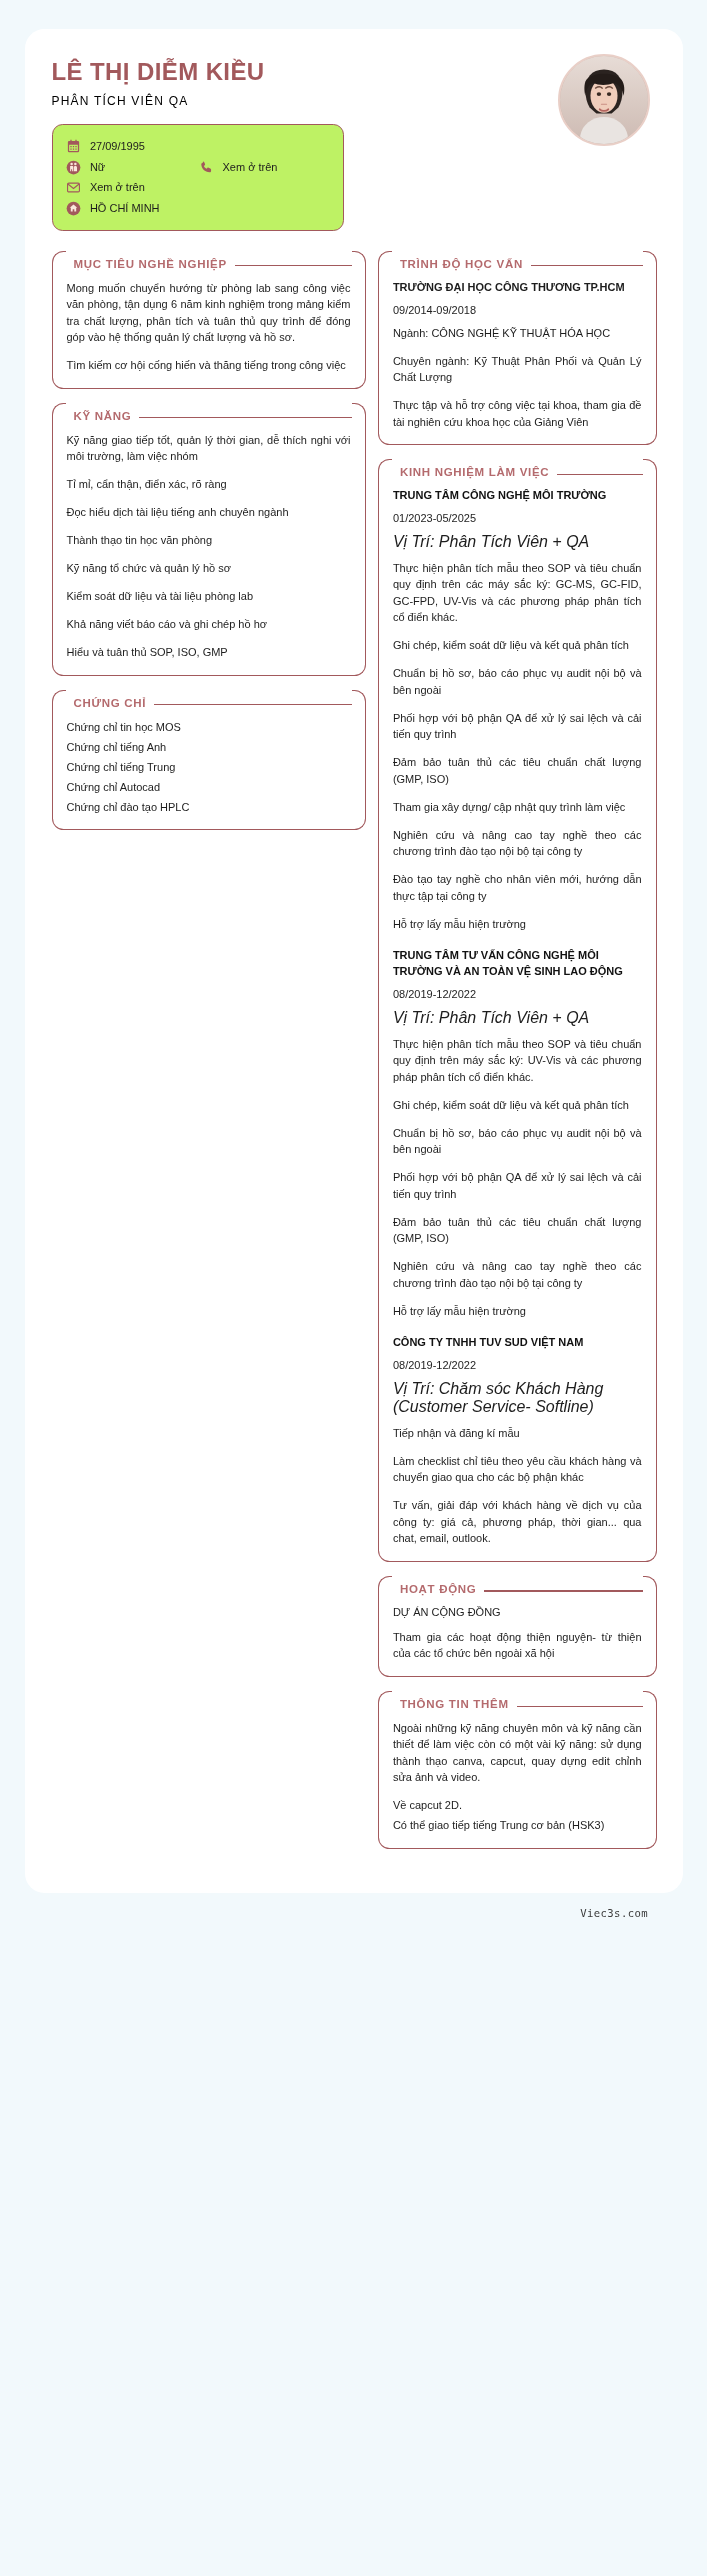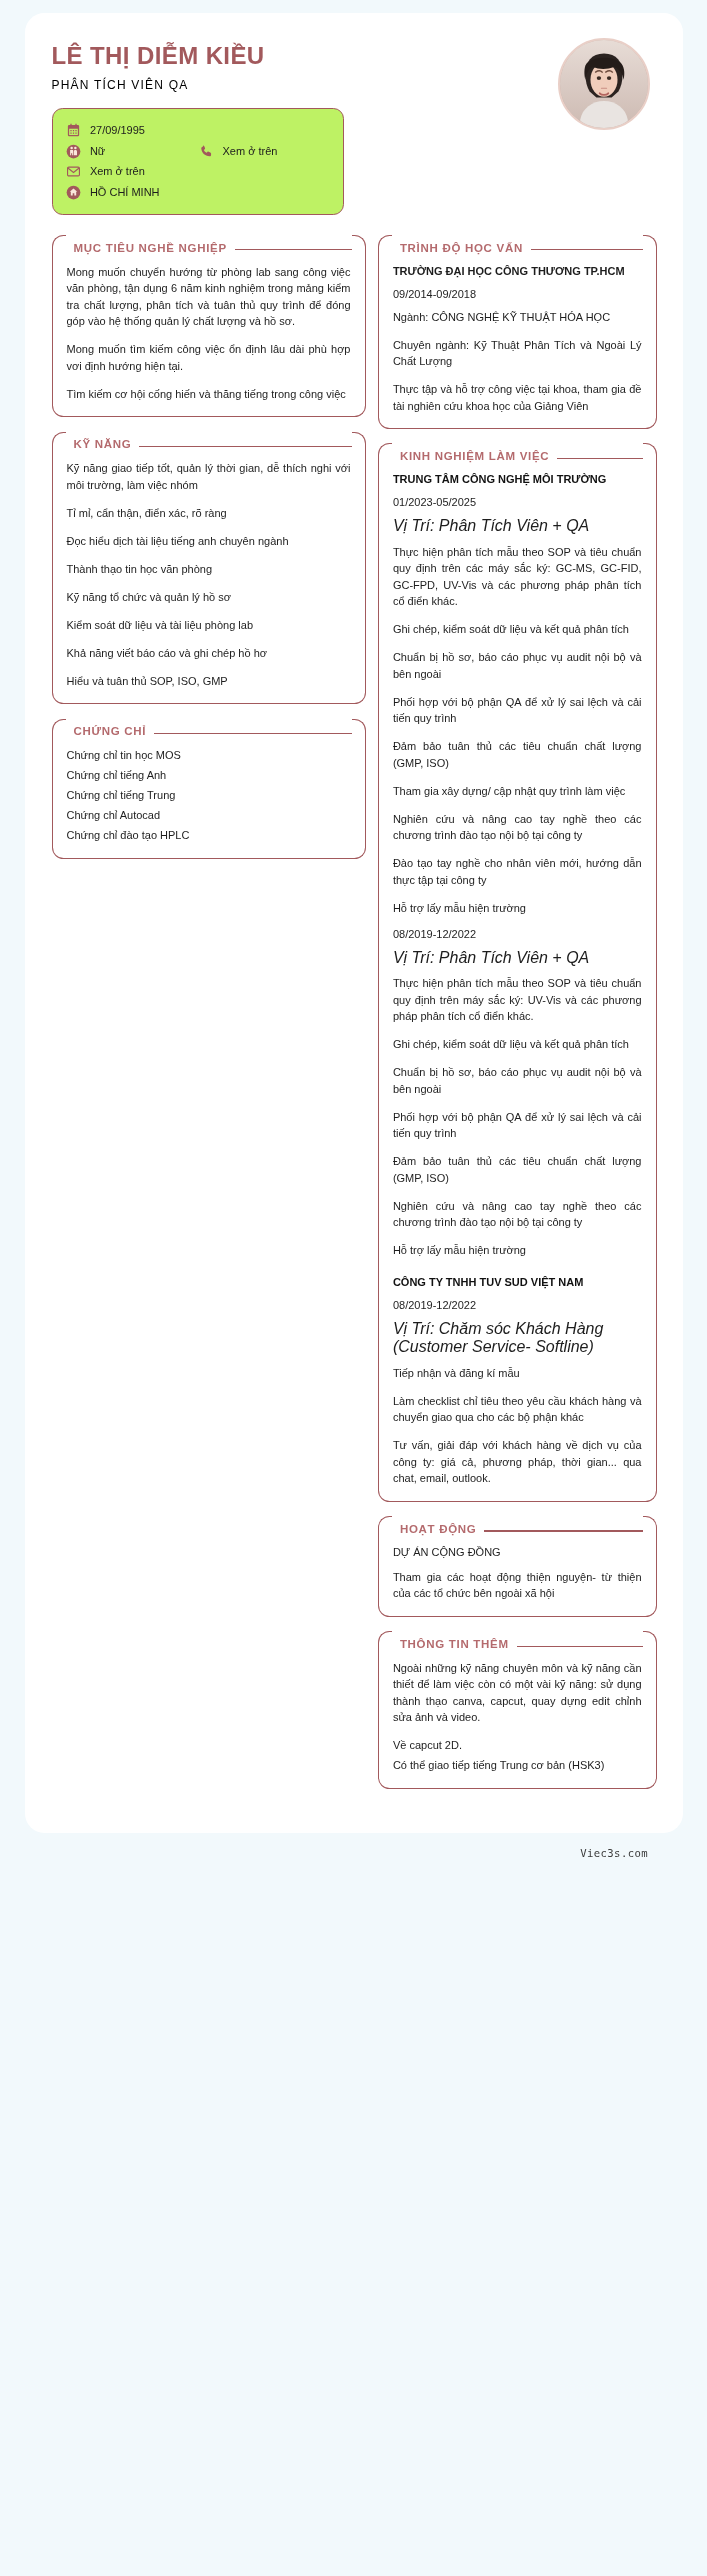--- a/index.html
+++ b/index.html
@@ -7,21 +7,21 @@
   body {
     width: 708px;
     background: #f2f9fc;
     font-family: "Liberation Sans", sans-serif;
     color: #1d1d1d;
   }
   .page {
     width: 708px;
     min-height: 2576px;
     background: #f2f9fc;
-    padding: 13px 25px 0 25px;
+    padding: 29px 25px 0 25px;
     position: relative;
   }
   .card {
     background: #ffffff;
     border-radius: 19.5px 19.5px 19.5px 19.5px;
     padding: 23px 26.5px 30px 26.5px;
     position: relative;
   }
   
   .header { display:flex; justify-content:space-between; align-items:flex-start; }
@@ -220,21 +220,20 @@
 
         <div class="section">
           <div class="sec-head">
             <div class="sec-corner-l"></div>
             <div class="sec-title">MỤC TIÊU NGHỀ NGHIỆP</div>
             <div class="sec-line-grow"></div>
             <div class="sec-corner-r"></div>
           </div>
           <div class="sec-body">
             <p class="para">Mong muốn chuyển hướng từ phòng lab sang công việc văn phòng, tận dụng 6 năm kinh nghiệm trong mảng kiểm tra chất lượng, phân tích và tuân thủ quy trình để đóng góp vào hệ thống quản lý chất lượng và hồ sơ.</p>
-            <p class="para">Mong muốn tìm kiếm công việc ổn định lâu dài phù hợp vơi định hướng hiện tại.</p>
             <p class="para">Tìm kiếm cơ hội cống hiến và thăng tiếng trong công việc</p>
           </div>
         </div>
 
         <div class="section">
           <div class="sec-head">
             <div class="sec-corner-l"></div>
             <div class="sec-title">KỸ NĂNG</div>
             <div class="sec-line-grow"></div>
             <div class="sec-corner-r"></div>
@@ -275,21 +274,21 @@
           <div class="sec-head">
             <div class="sec-corner-l"></div>
             <div class="sec-title">TRÌNH ĐỘ HỌC VẤN</div>
             <div class="sec-line-grow"></div>
             <div class="sec-corner-r"></div>
           </div>
           <div class="sec-body">
             <p class="edu-strong">TRƯỜNG ĐẠI HỌC CÔNG THƯƠNG TP.HCM</p>
             <p class="job-date">09/2014-09/2018</p>
             <p class="para">Ngành: CÔNG NGHỆ KỸ THUẬT HÓA HỌC</p>
-            <p class="para">Chuyên ngành: Kỹ Thuật Phân Tích và Ngoài Lý Chất Lượng</p>
+            <p class="para">Chuyên ngành: Kỹ Thuật Phân Phối và Quản Lý Chất Lượng</p>
             <p class="para">Thực tập và hỗ trợ công việc tại khoa, tham gia đề tài nghiên cứu khoa học của Giảng Viên</p>
           </div>
         </div>
 
         <div class="section">
           <div class="sec-head">
             <div class="sec-corner-l"></div>
             <div class="sec-title">KINH NGHIỆM LÀM VIỆC</div>
             <div class="sec-line-grow"></div>
             <div class="sec-corner-r"></div>
@@ -302,20 +301,21 @@
             <p class="para">Thực hiện phân tích mẫu theo SOP và tiêu chuẩn quy định trên các máy sắc ký: GC-MS, GC-FID, GC-FPD, UV-Vis và các phương pháp phân tích cổ điển khác.</p>
             <p class="para">Ghi chép, kiểm soát dữ liệu và kết quả phân tích</p>
             <p class="para">Chuẩn bị hồ sơ, báo cáo phục vụ audit nội bộ và bên ngoài</p>
             <p class="para">Phối hợp với bộ phận QA để xử lý sai lệch và cải tiến quy trình</p>
             <p class="para">Đảm bảo tuân thủ các tiêu chuẩn chất lượng (GMP, ISO)</p>
             <p class="para">Tham gia xây dựng/ cập nhật quy trình làm việc</p>
             <p class="para">Nghiên cứu và nâng cao tay nghề theo các chương trình đào tạo nội bộ tại công ty</p>
             <p class="para">Đào tạo tay nghề cho nhân viên mới, hướng dẫn thực tập tại công ty</p>
             <p class="para">Hỗ trợ lấy mẫu hiện trường</p>
 
+            <p class="job-title-line spaced">TRUNG TÂM TƯ VẤN CÔNG NGHỆ MÔI TRƯỜNG VÀ AN TOÀN VỆ SINH LAO ĐỘNG</p>
             <p class="job-date">08/2019-12/2022</p>
             <p class="job-role">Vị Trí: Phân Tích Viên + QA</p>
             <p class="para">Thực hiện phân tích mẫu theo SOP và tiêu chuẩn quy định trên máy sắc ký: UV-Vis và các phương pháp phân tích cổ điển khác.</p>
             <p class="para">Ghi chép, kiểm soát dữ liệu và kết quả phân tích</p>
             <p class="para">Chuẩn bị hồ sơ, báo cáo phục vụ audit nội bộ và bên ngoài</p>
             <p class="para">Phối hợp với bộ phận QA để xử lý sai lệch và cải tiến quy trình</p>
             <p class="para">Đảm bảo tuân thủ các tiêu chuẩn chất lượng (GMP, ISO)</p>
             <p class="para">Nghiên cứu và nâng cao tay nghề theo các chương trình đào tạo nội bộ tại công ty</p>
             <p class="para">Hỗ trợ lấy mẫu hiện trường</p>
 

